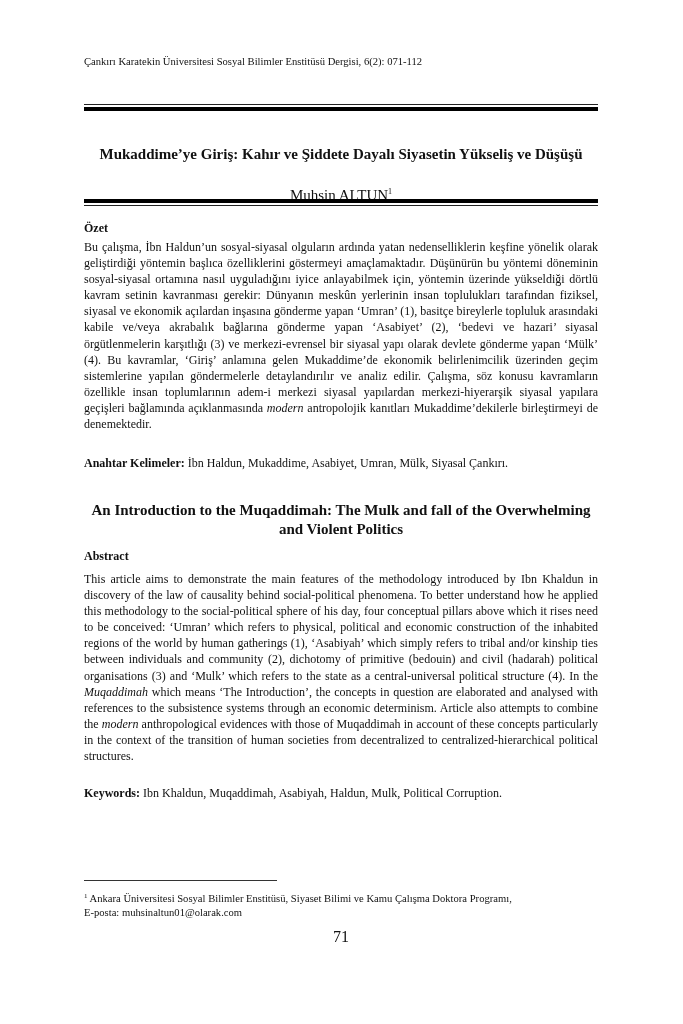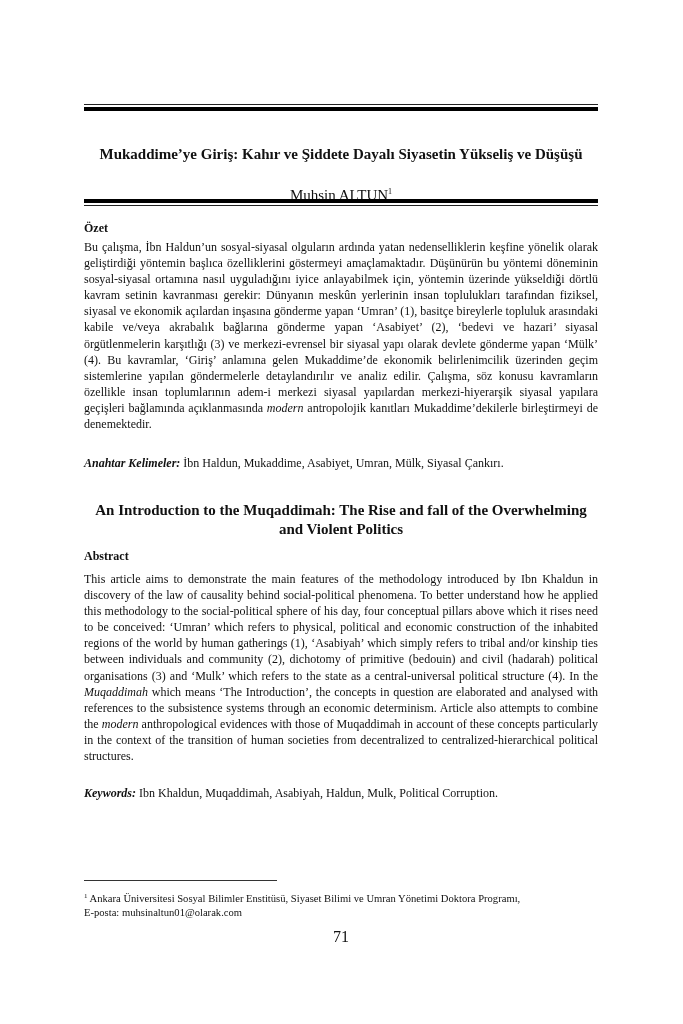--- a/index.html
+++ b/index.html
@@ -17,39 +17,40 @@
   .rule-bot .thick { height: 4px; background: #000; }
   .title-tr { position: absolute; top: 125px; left: 0; width: 514px; text-align: center;
               font-weight: bold; font-size: 15px; line-height: 18px; margin-top: 20px; }
   .author { position: absolute; top: 183px; left: 0; width: 514px; text-align: center;
             font-size: 15px; line-height: 18px; }
   .author sup { font-size: 8px; vertical-align: 6px; }
   .h-ozet { position: absolute; top: 221px; left: 0; font-weight: bold; font-size: 12px; }
   .abstract-tr { position: absolute; top: 239px; left: 0; width: 514px; font-size: 12px;
                  line-height: 16.1px; text-align: justify; }
   .kw-tr { position: absolute; top: 456px; left: 0; width: 514px; font-size: 12px; }
-  .kw-label { font-weight: bold; font-style: italic; }
+  .kw-label { font-weight: bold; }
   .title-en { position: absolute; top: 501px; left: 0; width: 514px; text-align: center;
               font-weight: bold; font-size: 15px; line-height: 19px; }
   .h-abstract { position: absolute; top: 549px; left: 0; font-weight: bold; font-size: 12px; }
   .abstract-en { position: absolute; top: 571px; left: 0; width: 514px; font-size: 12px;
                  line-height: 16.1px; text-align: justify; }
   .kw-en { position: absolute; top: 786px; left: 0; width: 514px; font-size: 12px; }
   .fn-rule { position: absolute; top: 880px; left: 0; width: 193px; height: 1px; background: #333; }
   .footnote { position: absolute; top: 889px; left: 0; width: 514px; font-size: 10.6px; line-height: 14px; }
   .footnote sup { font-size: 7px; vertical-align: 4px; }
   .page-num { position: absolute; top: 928px; left: 0; width: 514px; text-align: center; font-size: 16px; }
   em { font-style: italic; }
   p { margin: 0; }
 </style>
 </head>
 <body>
 
 <div class="page">
   <div class="running-head">
+    <div>Çankırı Karatekin Üniversitesi Sosyal Bilimler Enstitüsü Dergisi, 6(2): 071-112</div>
   </div>
 
   <div class="rule-top">
     <div class="thin"></div>
       <div class="gap"></div>
       <div class="thick"></div>
   </div>
 
   <div class="title-tr">Mukaddime’ye Giriş: Kahır ve Şiddete Dayalı Siyasetin Yükseliş ve Düşüşü</div>
 
@@ -61,27 +62,27 @@
     <div class="thick"></div>
       <div class="gap"></div>
       <div class="thin"></div>
   </div>
 
   <div class="h-ozet">Özet</div>
   <p class="abstract-tr"><span>Bu çalışma, İbn Haldun’un sosyal-siyasal olguların ardında yatan nedenselliklerin keşfine yönelik olarak geliştirdiği yöntemin başlıca özelliklerini göstermeyi amaçlamaktadır. Düşünürün bu yöntemi döneminin sosyal-siyasal ortamına nasıl uyguladığını iyice anlayabilmek için, yöntemin üzerinde yükseldiği dörtlü kavram setinin kavranması gerekir: Dünyanın meskûn yerlerinin insan toplulukları tarafından fiziksel, siyasal ve ekonomik açılardan inşasına gönderme yapan ‘Umran’ (1), basitçe bireylerle topluluk arasındaki kabile ve/veya akrabalık bağlarına gönderme yapan ‘Asabiyet’ (2), ‘bedevi ve hazari’ siyasal örgütlenmelerin karşıtlığı (3) ve merkezi-evrensel bir siyasal yapı olarak devlete gönderme yapan ‘Mülk’ (4). Bu kavramlar, ‘Giriş’ anlamına gelen Mukaddime’de ekonomik belirlenimcilik üzerinden geçim sistemlerine yapılan göndermelerle detaylandırılır ve analiz edilir. Çalışma, söz konusu kavramların özellikle insan toplumlarının adem-i merkezi siyasal yapılardan merkezi-hiyerarşik siyasal yapılara geçişleri bağlamında açıklanmasında </span><em>modern</em><span> antropolojik kanıtları Mukaddime’dekilerle birleştirmeyi de denemektedir.</span></p>
 
   <p class="kw-tr"><span class="kw-label">Anahtar Kelimeler:</span><span> İbn Haldun, Mukaddime, Asabiyet, Umran, Mülk, Siyasal Çankırı.</span></p>
 
-  <div class="title-en">An Introduction to the Muqaddimah: The Rise and fall of the Overwhelming and Violent Politics</div>
+  <div class="title-en">An Introduction to the Muqaddimah: The Mulk and fall of the Overwhelming and Violent Politics</div>
 
   <div class="h-abstract">Abstract</div>
   <p class="abstract-en"><span>This article aims to demonstrate the main features of the methodology introduced by Ibn Khaldun in discovery of the law of causality behind social-political phenomena. To better understand how he applied this methodology to the social-political sphere of his day, four conceptual pillars above which it rises need to be conceived: ‘Umran’ which refers to physical, political and economic construction of the inhabited regions of the world by human gatherings (1), ‘Asabiyah’ which simply refers to tribal and/or kinship ties between individuals and community (2), dichotomy of primitive (bedouin) and civil (hadarah) political organisations (3) and ‘Mulk’ which refers to the state as a central-universal political structure (4). In the </span><em>Muqaddimah</em><span> which means ‘The Introduction’, the concepts in question are elaborated and analysed with references to the subsistence systems through an economic determinism. Article also attempts to combine the </span><em>modern</em><span> anthropological evidences with those of Muqaddimah in account of these concepts particularly in the context of the transition of human societies from decentralized to centralized-hierarchical political structures.</span></p>
 
   <p class="kw-en"><span class="kw-label">Keywords:</span><span> Ibn Khaldun, Muqaddimah, Asabiyah, Haldun, Mulk, Political Corruption.</span></p>
 
   <div class="fn-rule"></div>
   <div class="footnote">
-    <div><sup>1</sup><span> Ankara Üniversitesi Sosyal Bilimler Enstitüsü, Siyaset Bilimi ve Umran Yönetimi Doktora Programı,</span></div>
+    <div><sup>1</sup><span> Ankara Üniversitesi Sosyal Bilimler Enstitüsü, Siyaset Bilimi ve Kamu Çalışma Doktora Programı,</span></div>
     <div>E-posta: muhsinaltun01@olarak.com</div>
   </div>
 
   <div class="page-num">71</div>
 </div>
 
 </body></html>

